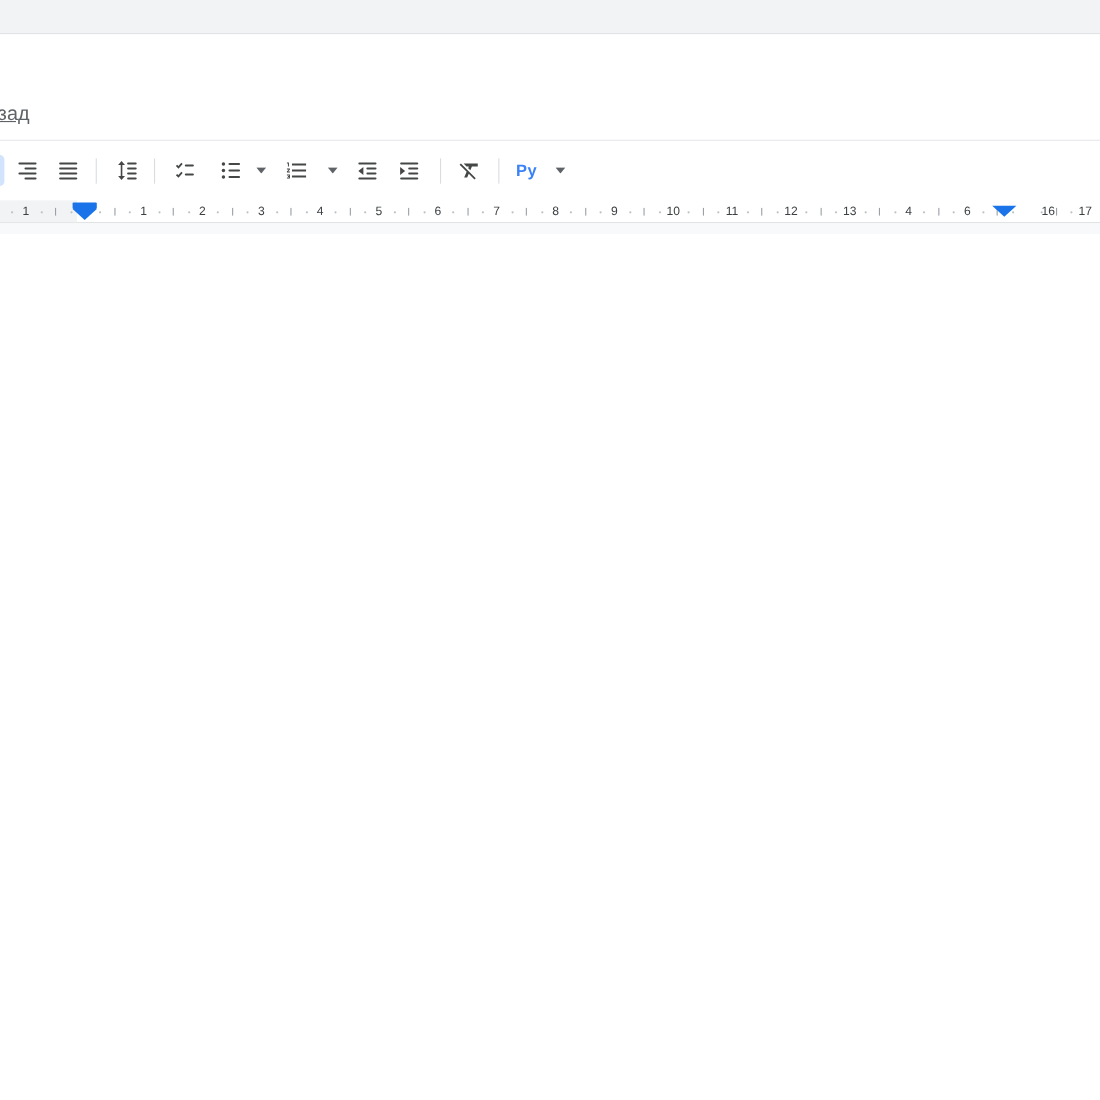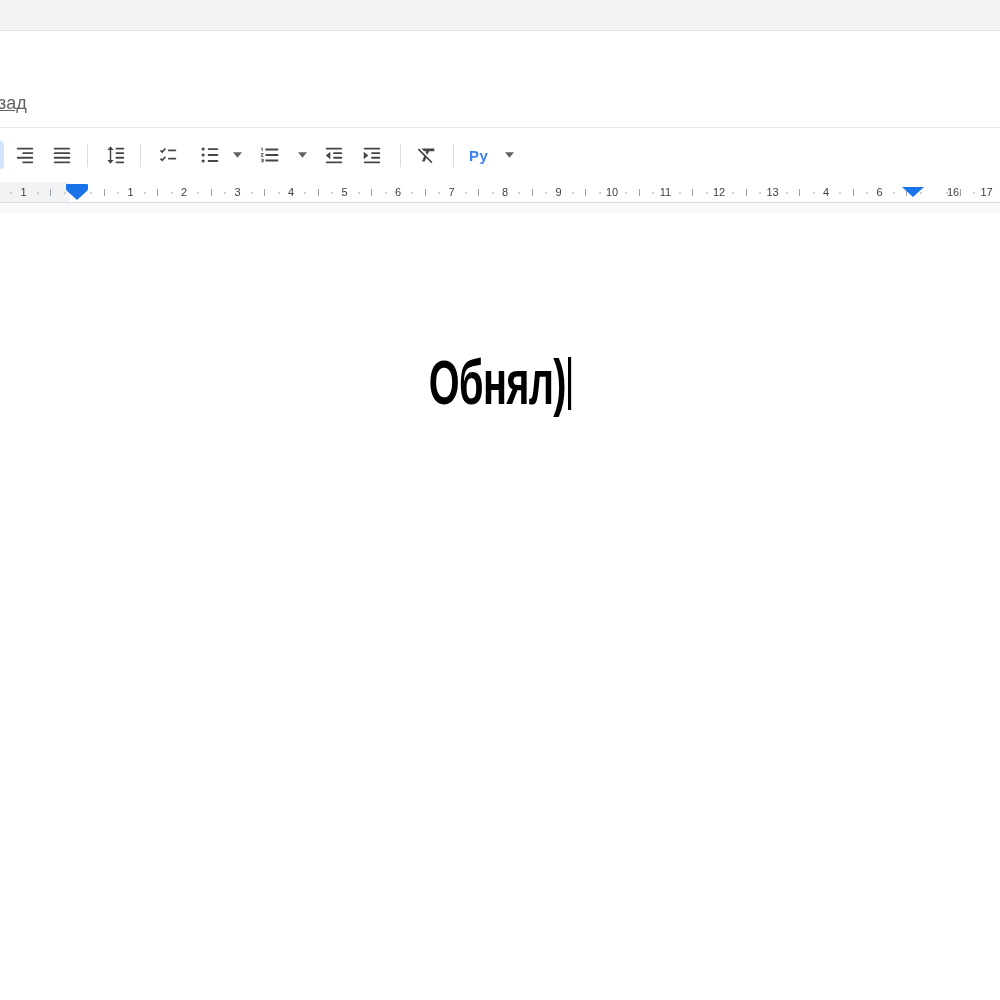--- a/index.html
+++ b/index.html
@@ -258,19 +258,16 @@
     </div>
     <div class="marker" id="marker-right">
       <div class="tri"></div>
     </div>
   </div>
 
   <div class="ruler-gap"></div>
 
   <div class="page">
     <div class="doc-text">
-      <div class="doc-line">
-        <span class="cond"><span>Обнял)</span><span class="caret"></span></span>
-      </div>
     </div>
   </div>
 
 </div>
 
 </body></html>

